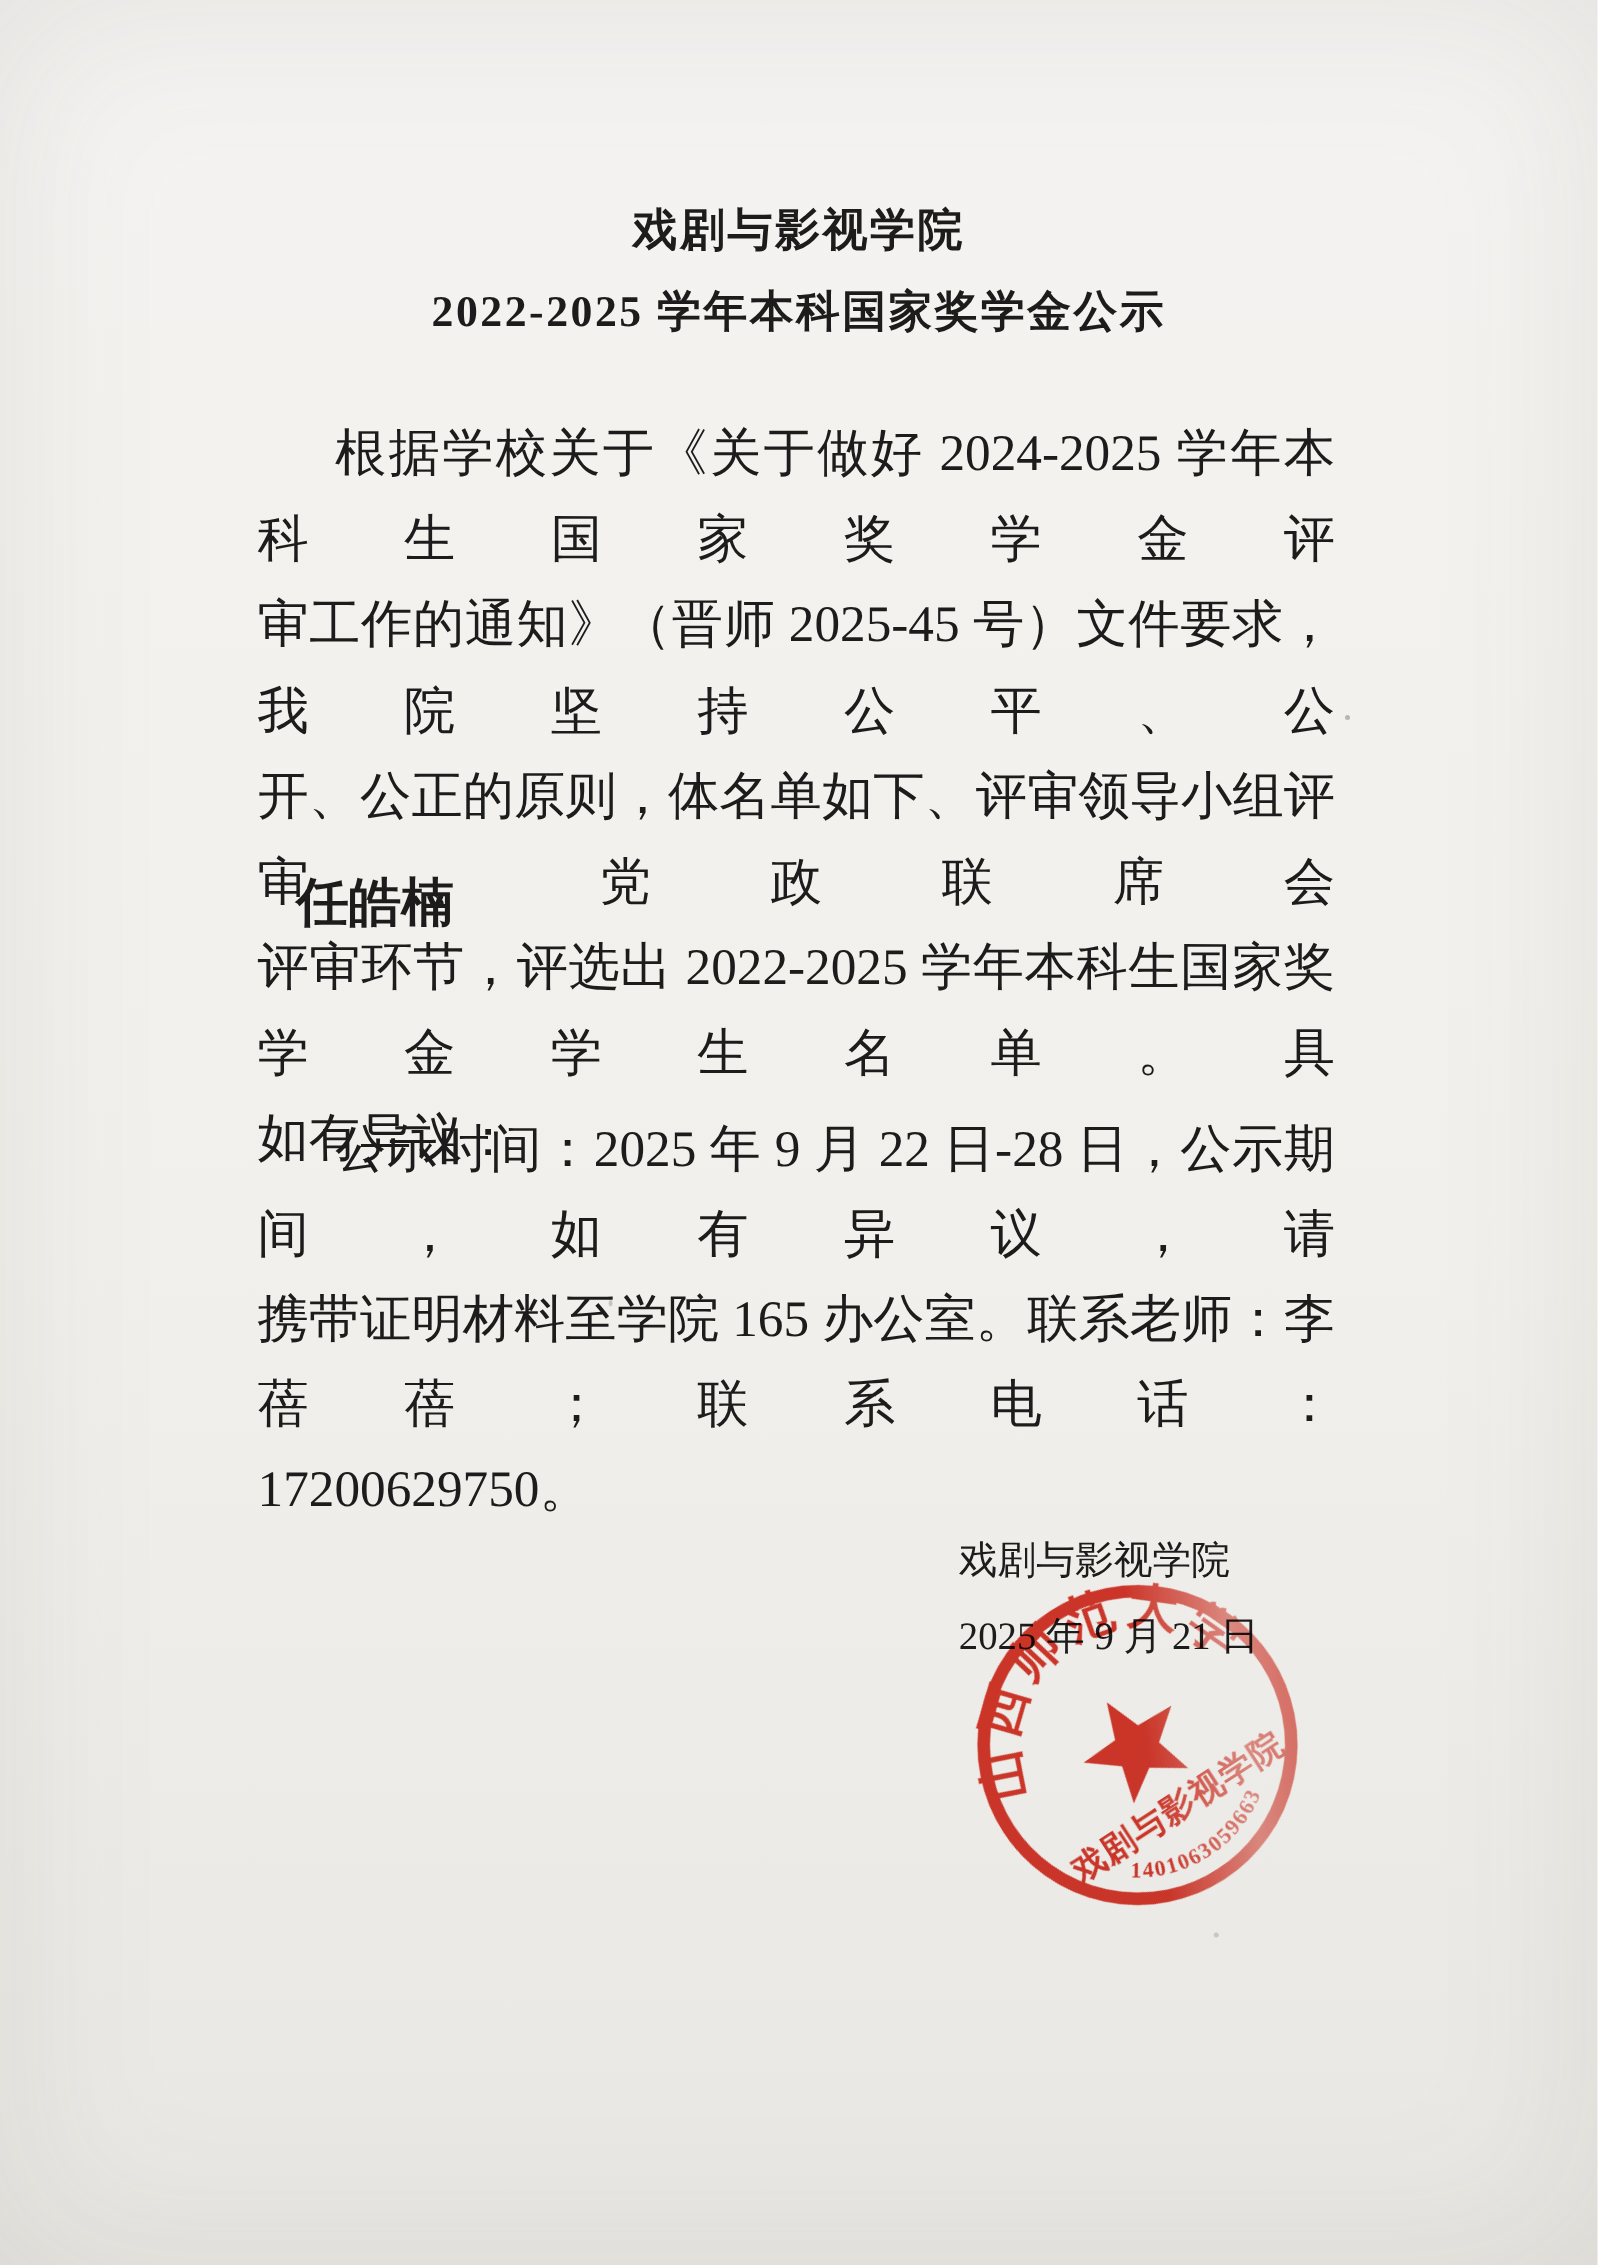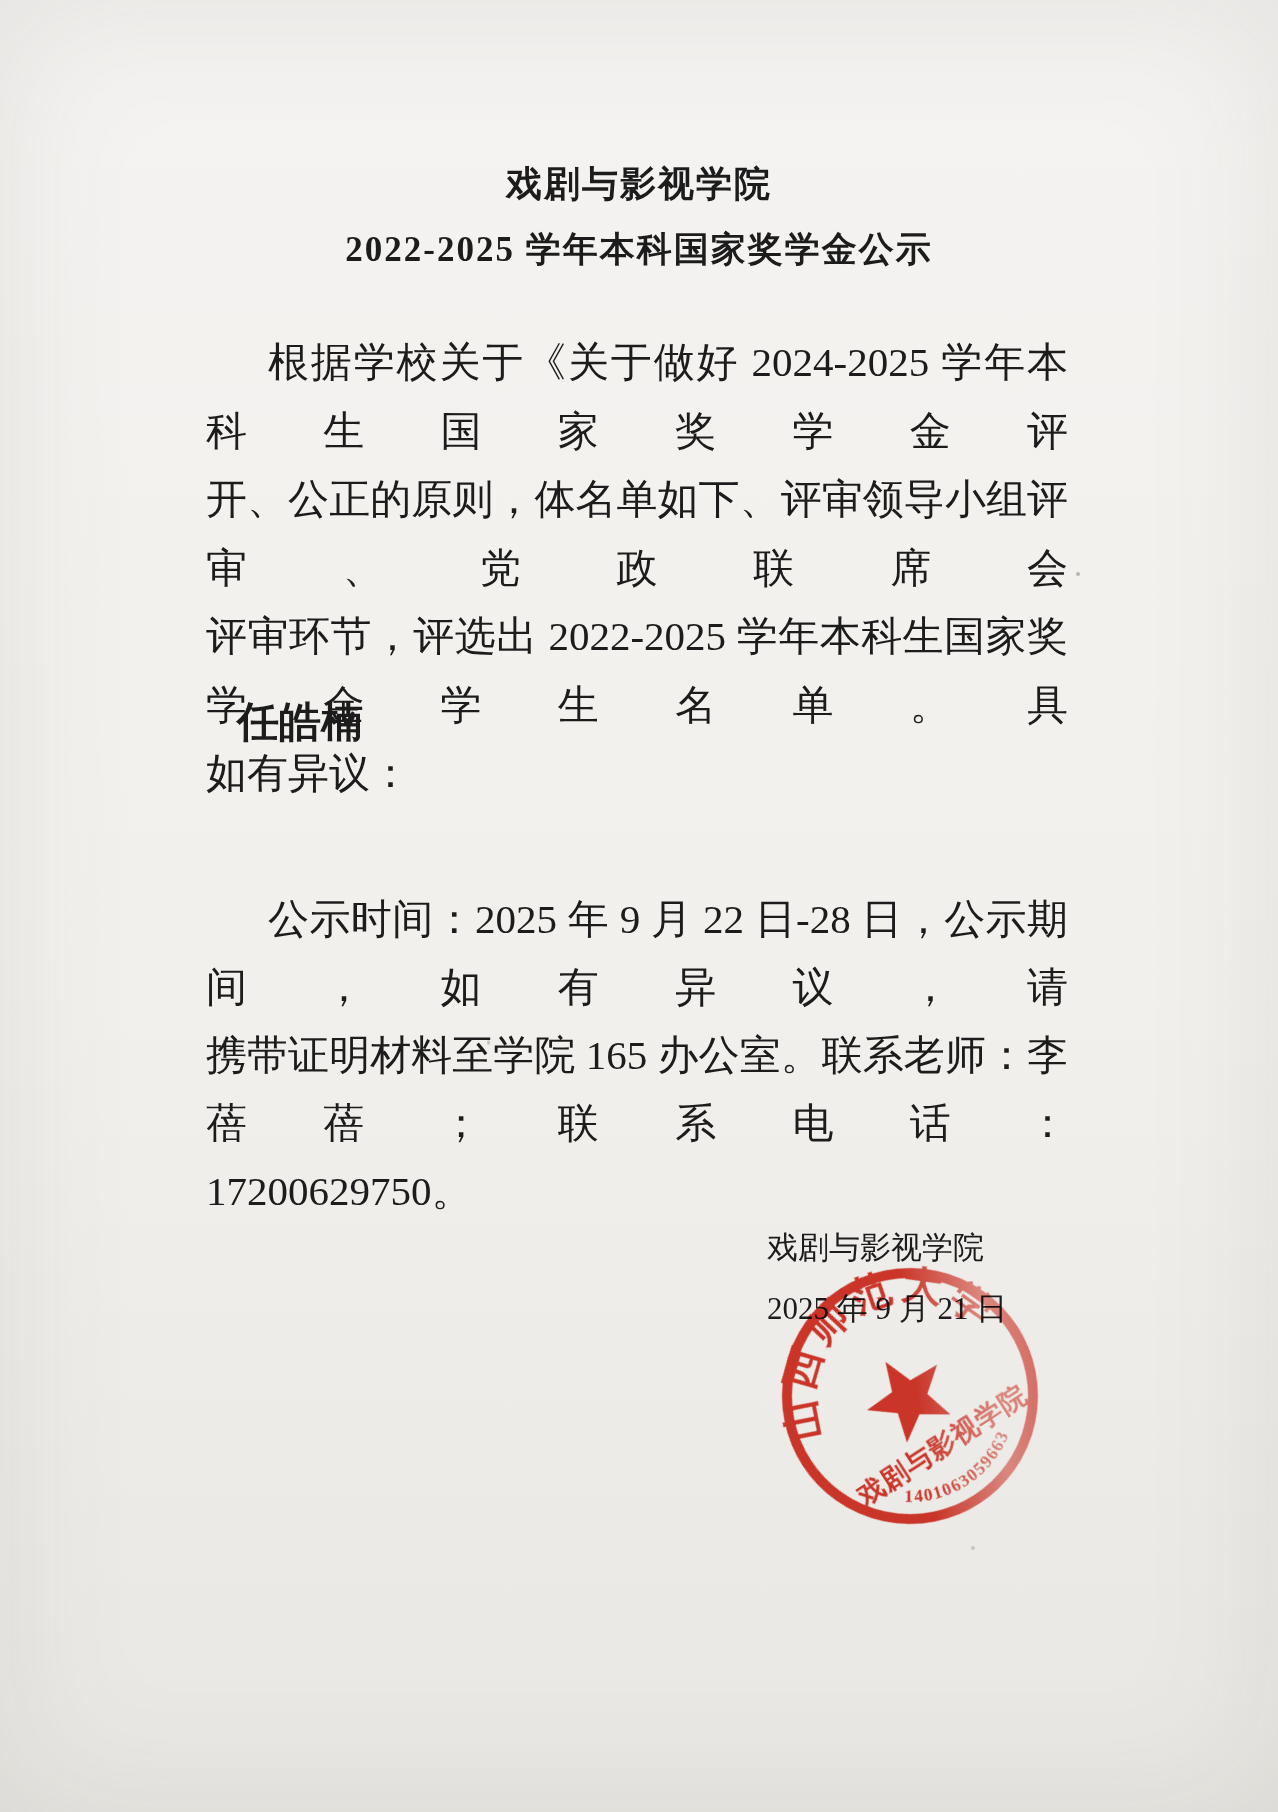--- a/index.html
+++ b/index.html
@@ -37,20 +37,21 @@
 </head>
 <body>
 
 <div class="vignette"></div>
 
 <div class="title title1">戏剧与影视学院</div>
 <div class="title title2">2022-2025 学年本科国家奖学金公示</div>
 
 <div class="bodyblock p1">
   <div class="line full indent">根据学校关于《关于做好 2024-2025 学年本科生国家奖学金评</div>
+  <div class="line full">审工作的通知》（晋师 2025-45 号）文件要求，我院坚持公平、公</div>
   <div class="line full">开、公正的原则，体名单如下、评审领导小组评审、党政联席会</div>
   <div class="line full">评审环节，评选出 2022-2025 学年本科生国家奖学金学生名单。具</div>
   <div class="line">如有异议：</div>
 </div>
 
 <div class="name">任皓楠</div>
 
 <div class="bodyblock p2">
   <div class="line full indent">公示时间：2025 年 9 月 22 日-28 日，公示期间，如有异议，请</div>
   <div class="line full">携带证明材料至学院 165 办公室。联系老师：李蓓蓓；联系电话：</div>

